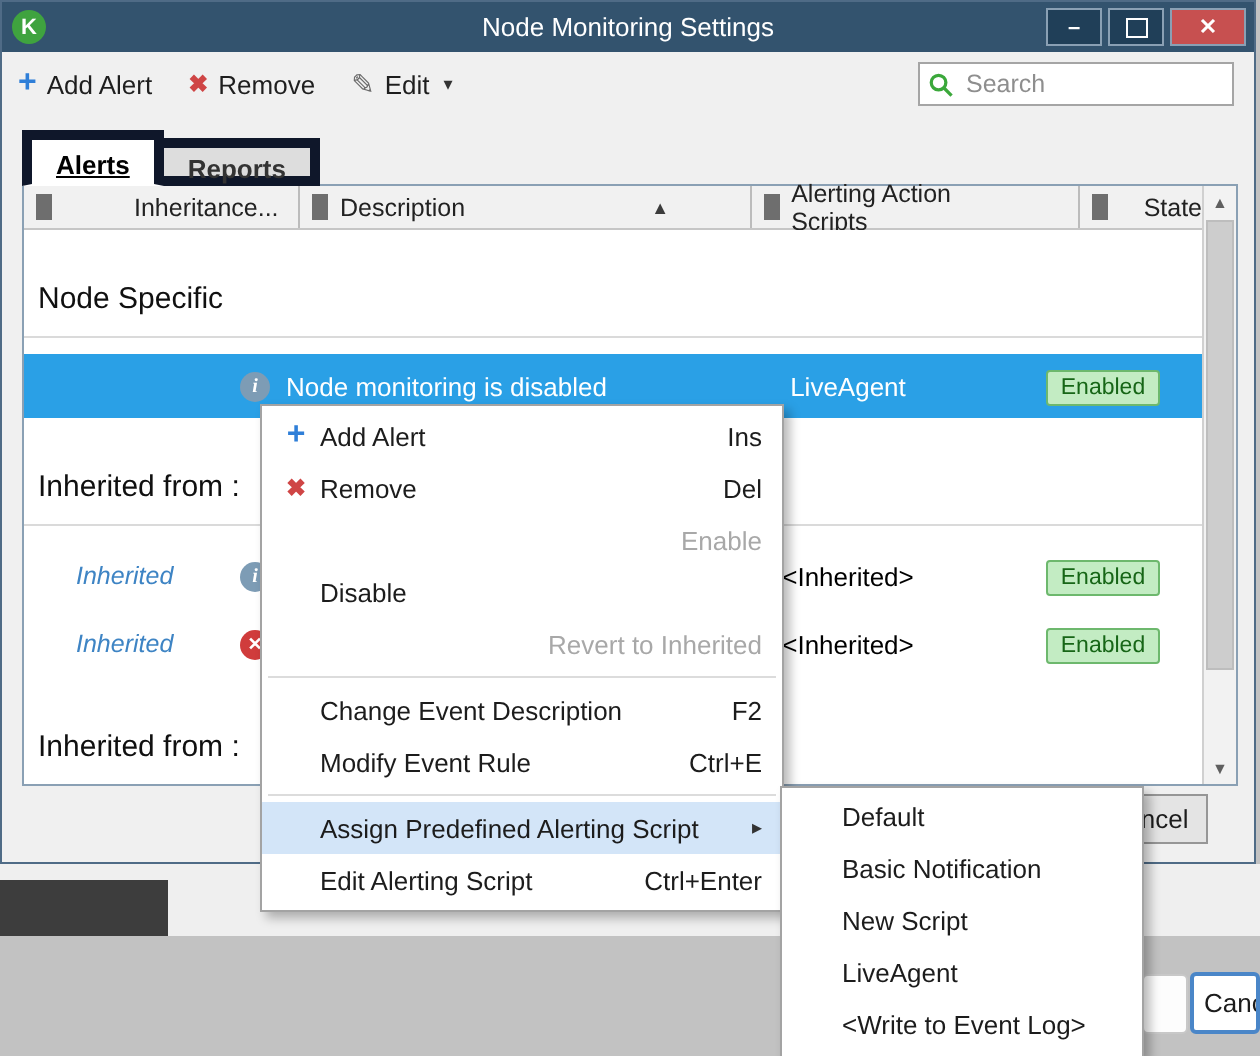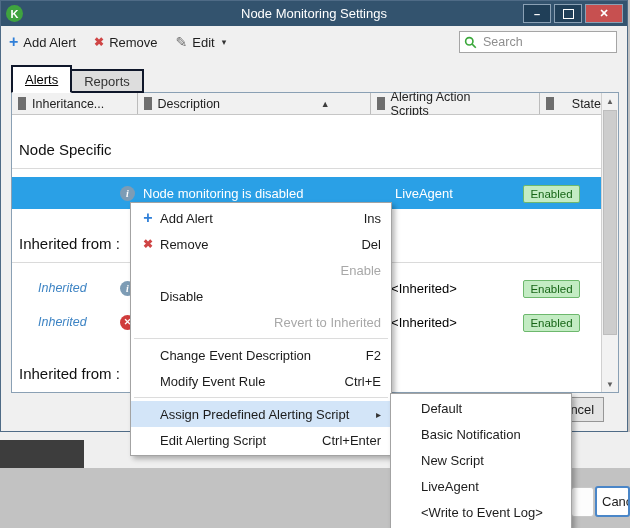--- a/index.html
+++ b/index.html
@@ -44,35 +44,35 @@
   .caret{font-size:9px;color:#333;margin-left:2px;}
   .search{position:absolute;top:5px;right:10px;width:158px;height:22px;background:#fff;
     border:1px solid #a5a5a5;display:flex;align-items:center;box-sizing:border-box;padding:0 4px;margin-left:40px;}
   .search input{border:none;outline:none;flex:1;font-size:12.5px;color:#555;background:transparent;
     font-family:"Liberation Sans",sans-serif;}
   .search input::placeholder{color:#8e8e8e;}
   .search svg{margin-right:4px;flex:0 0 auto;}
 
   
   .tabs{position:absolute;top:64px;left:10px;height:28px;display:flex;align-items:flex-end;z-index:3;}
-  .tab{font-size:13px;padding:0 12px;border:2px solid #0f172a;box-sizing:border-box;cursor:default;}
+  .tab{font-size:13px;padding:0 12px;border:5px solid #0f172a;box-sizing:border-box;cursor:default;font-weight:bold;}
   .tab.active{background:#fff;height:28px;line-height:26px;border-bottom:1px solid #fff;
     text-decoration:underline;color:#000;}
   .tab.inactive{background:#dddddd;height:24px;line-height:22px;border-left:none;color:#333;}
 
   
   .table{position:absolute;left:10px;top:91px;width:608px;height:301px;background:#fff;
     border:1px solid #8aa0b4;box-sizing:border-box;z-index:2;}
   .thead{display:flex;height:22px;background:#f1f1f1;border-bottom:1px solid #c6c6c6;
     box-sizing:border-box;padding-right:17px;}
   .th{box-sizing:border-box;display:flex;align-items:center;font-size:12.5px;color:#222;
     position:relative;padding-left:6px;cursor:default;}
   .th .mark{width:8px;height:13px;background:#6e6e6e;margin-right:6px;flex:0 0 auto;}
   .th + .th{border-left:1px solid #bcbcbc;margin-left:32px;}
-  .th1{width:105px;} .th2{width:229px;} .th3{width:156px;} .th4{flex:1;gap:12px;}
+  .th1{width:105px;gap:35px;} .th2{width:229px;} .th3{width:156px;} .th4{flex:1;gap:12px;}
   .sort{position:absolute;right:8px;font-size:9px;color:#3c3c3c;}
   .tbody{position:absolute;left:0;top:22px;right:17px;bottom:0;overflow:hidden;background:#fff;}
   .grp{font-size:15px;color:#101010;padding:26px 0 10px 7px;border-bottom:1px solid #dadada;
     white-space:nowrap;overflow:hidden;}
   .row{display:flex;align-items:center;}
   .row .c1{width:105px;box-sizing:border-box;padding-left:26px;font-size:12.5px;}
   .row .c2{width:229px;display:flex;align-items:center;gap:8px;padding-left:3px;
     box-sizing:border-box;font-size:13px;}
   .row .c3{width:156px;text-align:center;font-size:13px;}
   .row .c4{flex:1;text-align:center;}

